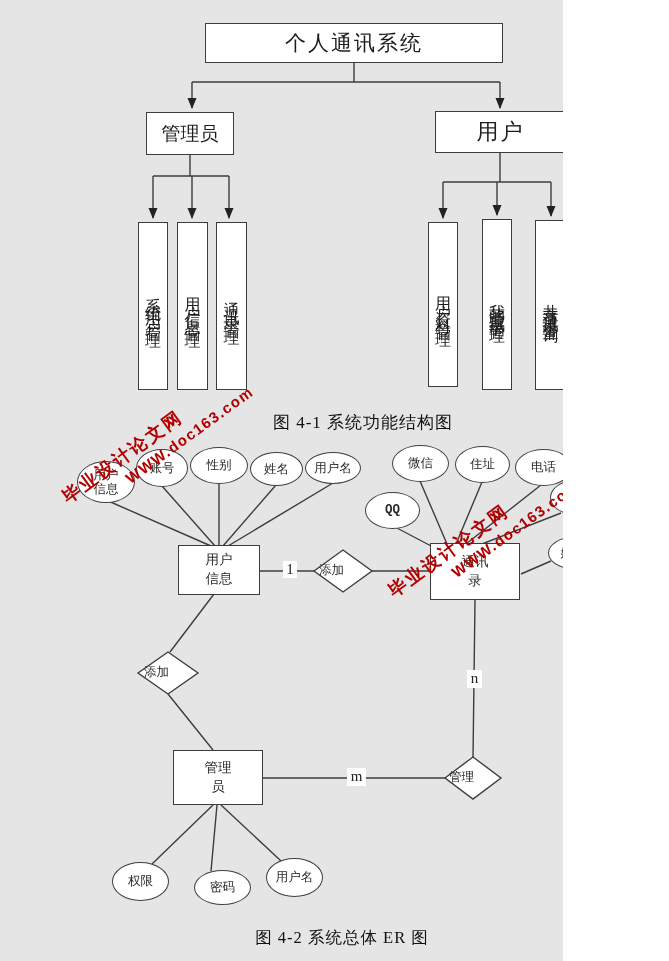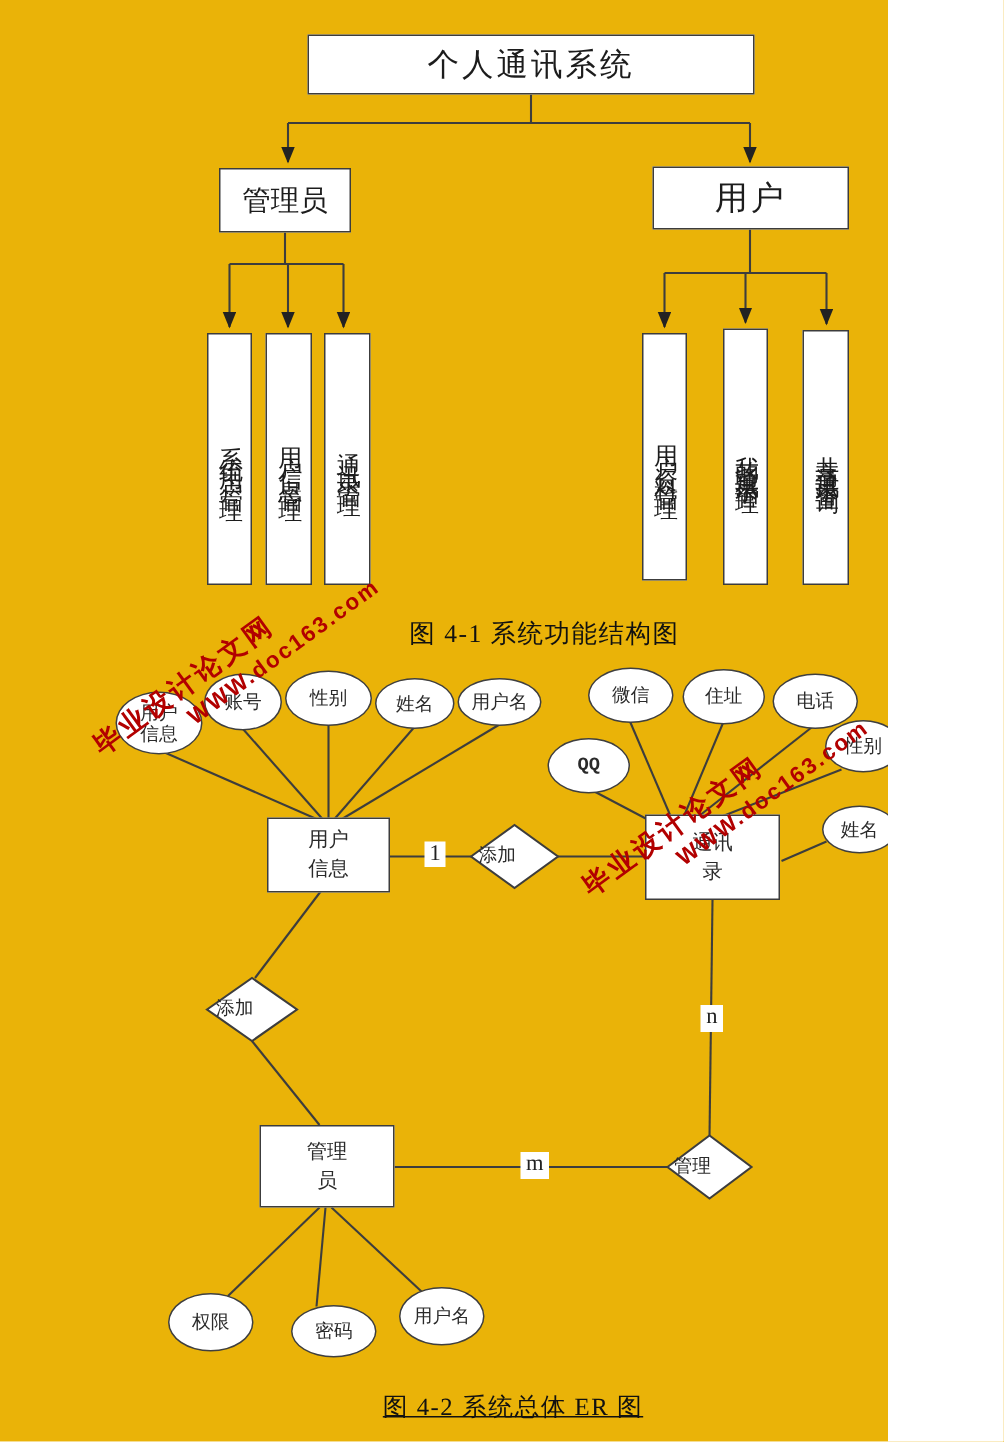--- a/index.html
+++ b/index.html
@@ -1,18 +1,18 @@
 <!DOCTYPE html>
 <html style="--wm-color: #b20000; --line-color: #3d3d3d;"><head>
 <meta charset="utf-8">
 <style>
   html,body{margin:0;padding:0;background:#fff;}
   .canvas{
-    position:relative;width:563px;height:961px;background:#eab308;overflow:hidden;
-    font-family:"Liberation Serif","DejaVu Serif",serif;color:#1c1c1c;padding-left:29px;
+    position:relative;width:563px;height:961px;background:#e5e5e5;overflow:hidden;
+    font-family:"Liberation Serif","DejaVu Serif",serif;color:#1c1c1c;
   }
   svg.lines{position:absolute;left:0;top:0;z-index:1;}
   svg.lines line{stroke:var(--line-color,#3d3d3d);stroke-width:1.4;}
   svg.lines polygon{fill:#ffffff;stroke:var(--line-color,#3d3d3d);stroke-width:1.4;}
   .box{
     position:absolute;z-index:2;box-sizing:border-box;background:#ffffff;
     border:1.6px solid #3c3c3c;display:flex;align-items:center;justify-content:center;
     text-align:center;
   }
   .vbox{
@@ -149,21 +149,21 @@
   <div class="ellipse" style="left:455px;top:446px;width:55px;height:37px;">住址</div>
   <div class="ellipse" style="left:515px;top:449px;width:57px;height:37px;">电话</div>
   <div class="ellipse" style="left:365px;top:492px;width:55px;height:37px;font-weight:600;font-family:Liberation Mono, monospace;">QQ</div>
   <div class="ellipse" style="left:550px;top:480px;width:51px;height:35px;">性别</div>
   <div class="ellipse" style="left:548px;top:537px;width:50px;height:32px;">姓名</div>
 
   <div class="ellipse" style="left:112px;top:862px;width:57px;height:39px;">权限</div>
   <div class="ellipse" style="left:194px;top:870px;width:57px;height:35px;font-family:Liberation Serif, serif;">密码</div>
   <div class="ellipse" style="left:266px;top:858px;width:57px;height:39px;">用户名</div>
 
-  <div class="caption" style="left:237px;top:927px;width:210px;font-size:16.5px;text-decoration:underline;">图 4-2 系统总体 ER 图</div>
+  <div class="caption" style="left:237px;top:927px;width:210px;font-size:16.5px;">图 4-2 系统总体 ER 图</div>
 
   <div class="wm" style="left:58px;top:490px;">
     <span class="l1">毕业设计论文网</span>
     <span class="l2">WWW.doc163.com</span>
   </div>
   <div class="wm" style="left:384px;top:584px;">
     <span class="l1">毕业设计论文网</span>
     <span class="l2">WWW.doc163.com</span>
   </div>
 

